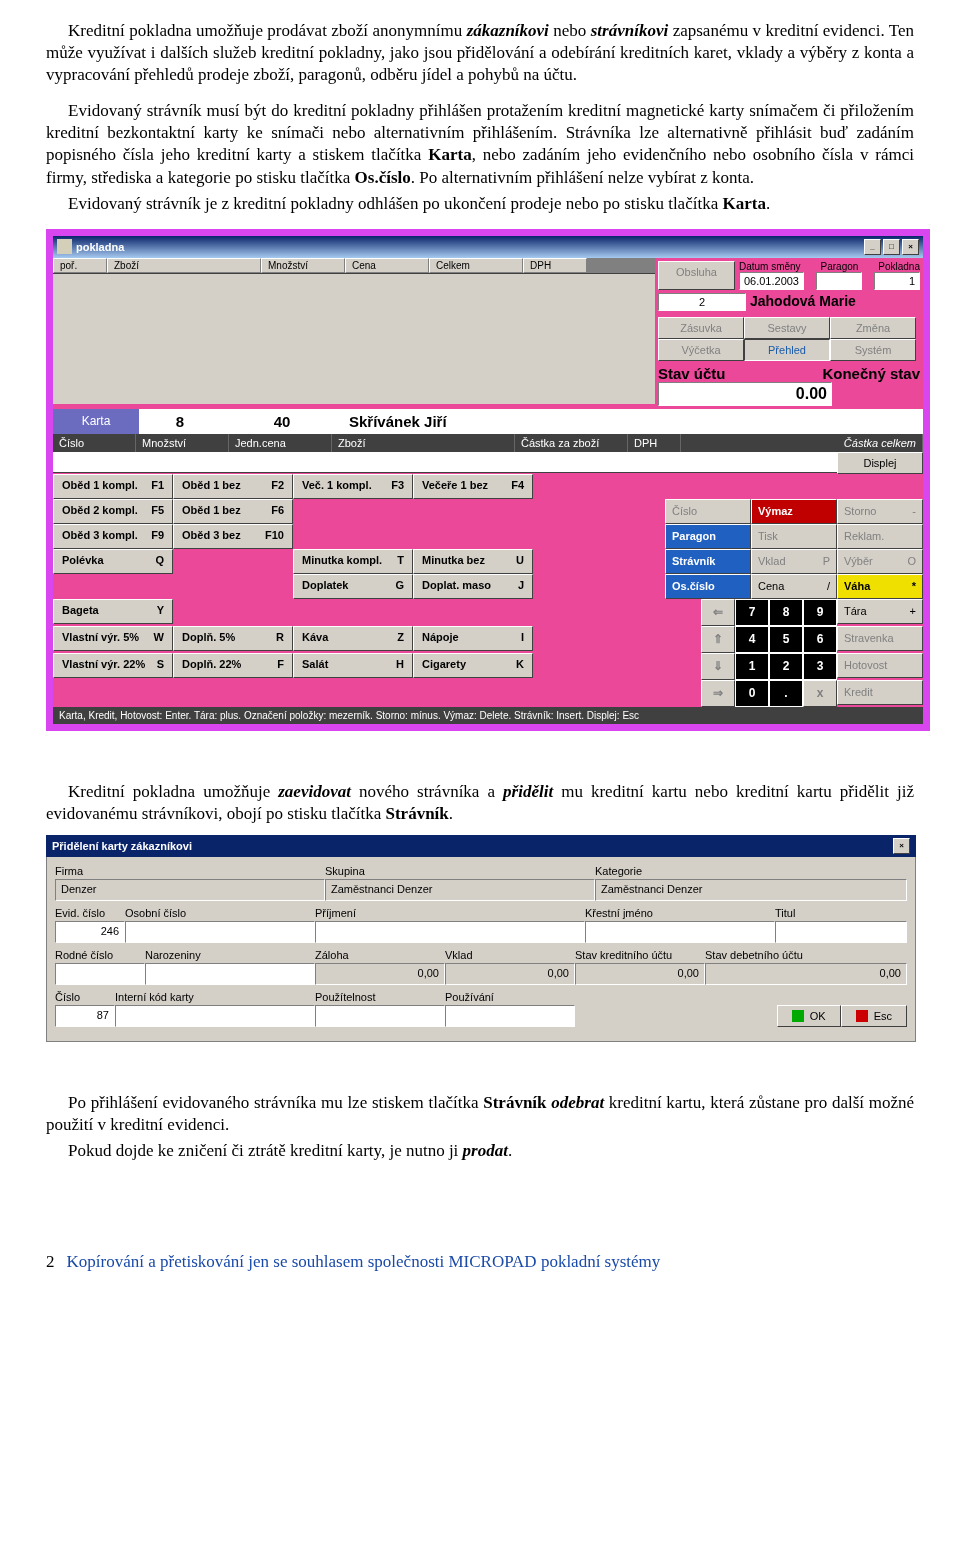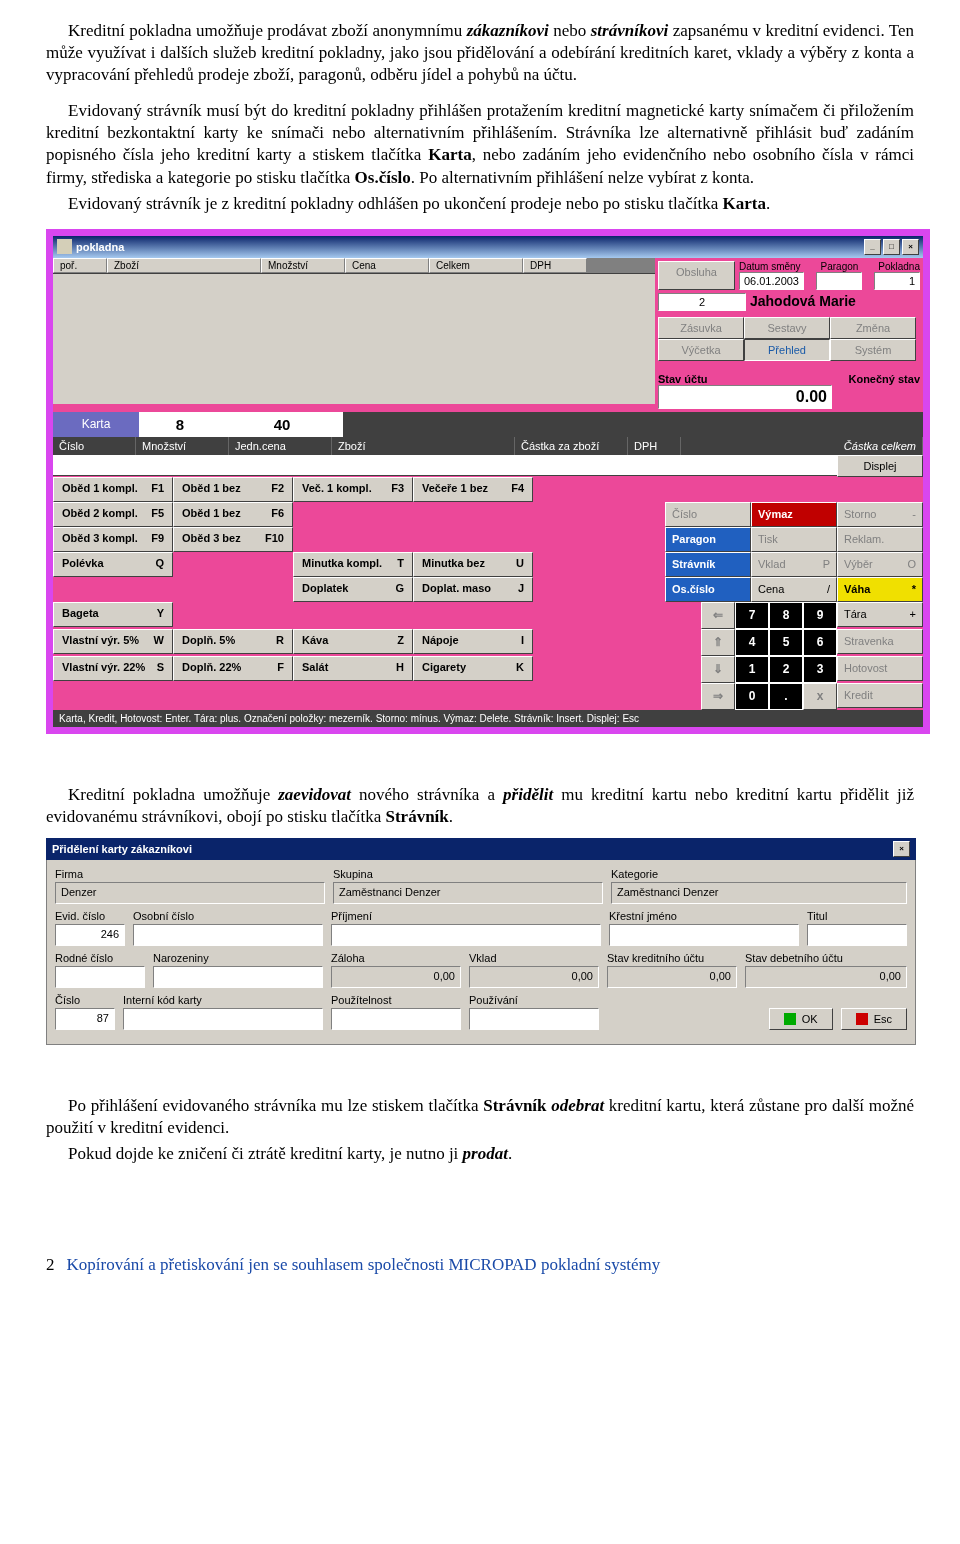--- a/index.html
+++ b/index.html
@@ -35,21 +35,21 @@
   .actbtn{border:1px solid #fff;border-right-color:#404040;border-bottom-color:#404040;display:flex;justify-content:space-between;align-items:center;padding:0 6px;width:86px;height:25px;box-sizing:border-box;font-size:11px}
   .actbtn.gray{background:#d4d0c8;color:#808080}
   .actbtn.blue{background:#2060c0;color:#fff;font-weight:bold}
   .actbtn.red{background:#c00000;color:#fff;font-weight:bold}
   .actbtn.yellow{background:#f0e000;color:#000;font-weight:bold}
   .actbtn.grayon{background:#d4d0c8;color:#000}
   .statusbar{background:#404040;color:#fff;font-size:10px;padding:3px 6px}
   .dlg{width:870px;margin:10px auto 0;font-family:Tahoma,Arial,sans-serif}
   .dlg .tb{background:#0a246a;color:#fff;display:flex;align-items:center;padding:3px 6px;font-weight:bold;font-size:11px}
   .dlg .body{background:#d4d0c8;border:1px solid #808080;border-top:none;padding:8px}
-  .fldrow{display:flex;gap:8px;margin-bottom:6px;font-size:11px}
+  .fldrow{display:flex;margin-bottom:6px;font-size:11px}
   .fld{display:flex;flex-direction:column}
   .fld label{color:#000;margin-bottom:2px;font-size:11px}
   .tin{background:#fff;border:1px solid #808080;border-right-color:#fff;border-bottom-color:#fff;padding:3px 5px;font-size:11px;height:14px}
   .tin.ro{background:#d4d0c8}
   .tin.r{text-align:right}
   .dbtn{background:#d4d0c8;border:1px solid #fff;border-right-color:#404040;border-bottom-color:#404040;padding:4px 14px;font-size:11px;display:flex;align-items:center;gap:6px}
   .gicon{width:12px;height:12px}
   .green{background:#0a0}
   .redx{background:#c00}
   .footer{margin-top:90px;display:flex;gap:12px;font-size:17px}
@@ -114,35 +114,36 @@
       <div class="flex" style="margin-top:6px">
         <div class="gbtn">Zásuvka</div>
         <div class="gbtn">Sestavy</div>
         <div class="gbtn">Změna</div>
       </div>
       <div class="flex">
         <div class="gbtn">Výčetka</div>
         <div class="gbtn pressed">Přehled</div>
         <div class="gbtn">Systém</div>
       </div>
-      <div class="flex" style="justify-content:space-between;font-size:11px;font-weight:bold;margin-top:12px">
+      <div class="flex" style="justify-content:space-between;font-size:15px;font-weight:bold;margin-top:4px">
         <span>Stav účtu</span>
             <span>Konečný stav</span>
       </div>
       <div class="flex">
             <div class="whitein" style="flex:1;font-size:16px;font-weight:bold">0.00</div>
             <div style="width:88px"></div>
           </div>
     </div>
   </div>
 
   <div class="flex" style="background:#404040">
     <div class="barpurple">Karta</div>
     <div class="bigwhite" style="width:70px;text-align:center">8</div>
     <div class="bigwhite" style="width:110px;text-align:center">40</div>
+    <div class="bigwhite" style="flex:1">Skřívánek Jiří</div>
   </div>
   <div class="hdark">
     <div class="c" style="width:70px">Číslo</div>
     <div class="c" style="width:80px">Množství</div>
     <div class="c" style="width:90px">Jedn.cena</div>
     <div class="c" style="width:170px">Zboží</div>
     <div class="c" style="width:100px">Částka za zboží</div>
     <div class="c" style="width:40px">DPH</div>
     <div class="c" style="flex:1;text-align:right;font-style:italic">Částka celkem</div>
   </div>

